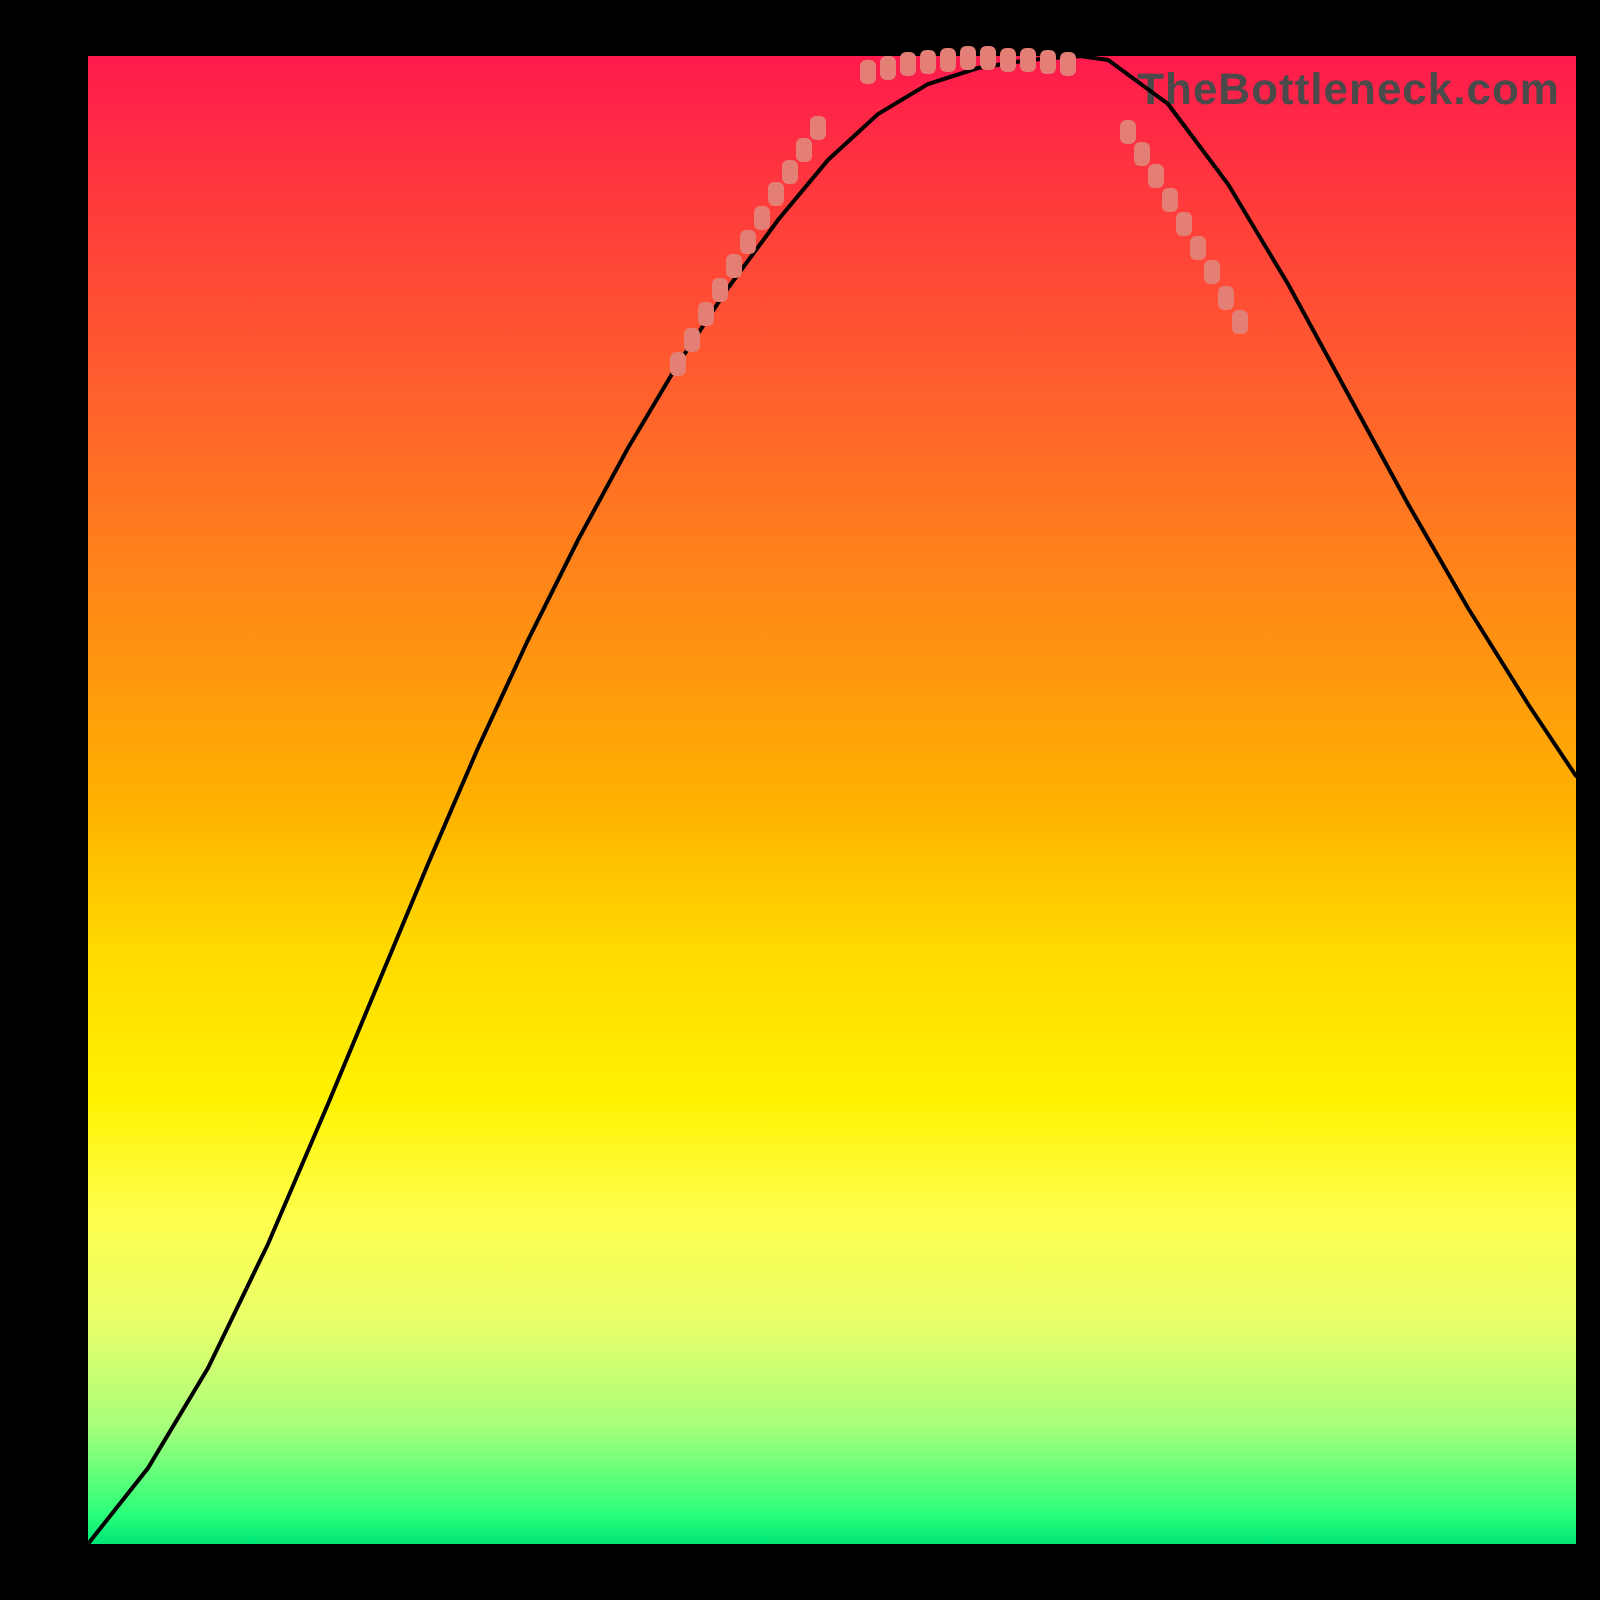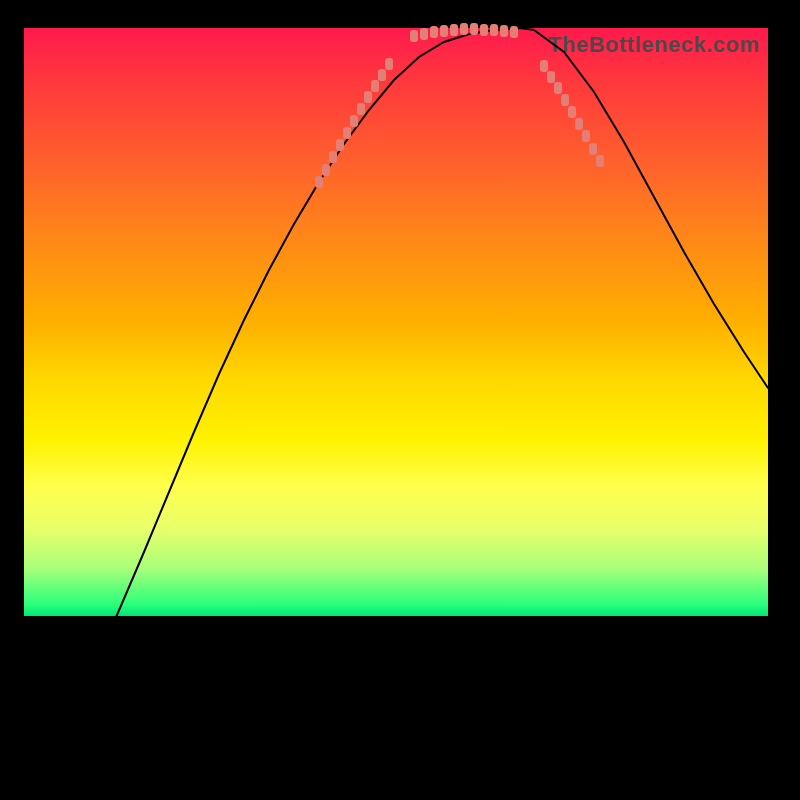--- a/index.html
+++ b/index.html
@@ -13,24 +13,24 @@
   .frame {
     position: absolute;
     left: 0;
     top: 0;
     width: 800px;
     height: 800px;
     background: #000;
   }
   .plot-area {
     position: absolute;
-    left: 24px;
+    left: 44px;
     top: 28px;
     width: 744px;
-    height: 588px;
+    height: 744px;
     background: linear-gradient(to bottom,
       #ff1a4d 0%,
       #ff3b3b 10%,
       #ff5e2e 22%,
       #ff8519 35%,
       #ffb000 50%,
       #ffd900 60%,
       #fff200 70%,
       #ffff4d 78%,
       #e9ff6a 85%,

